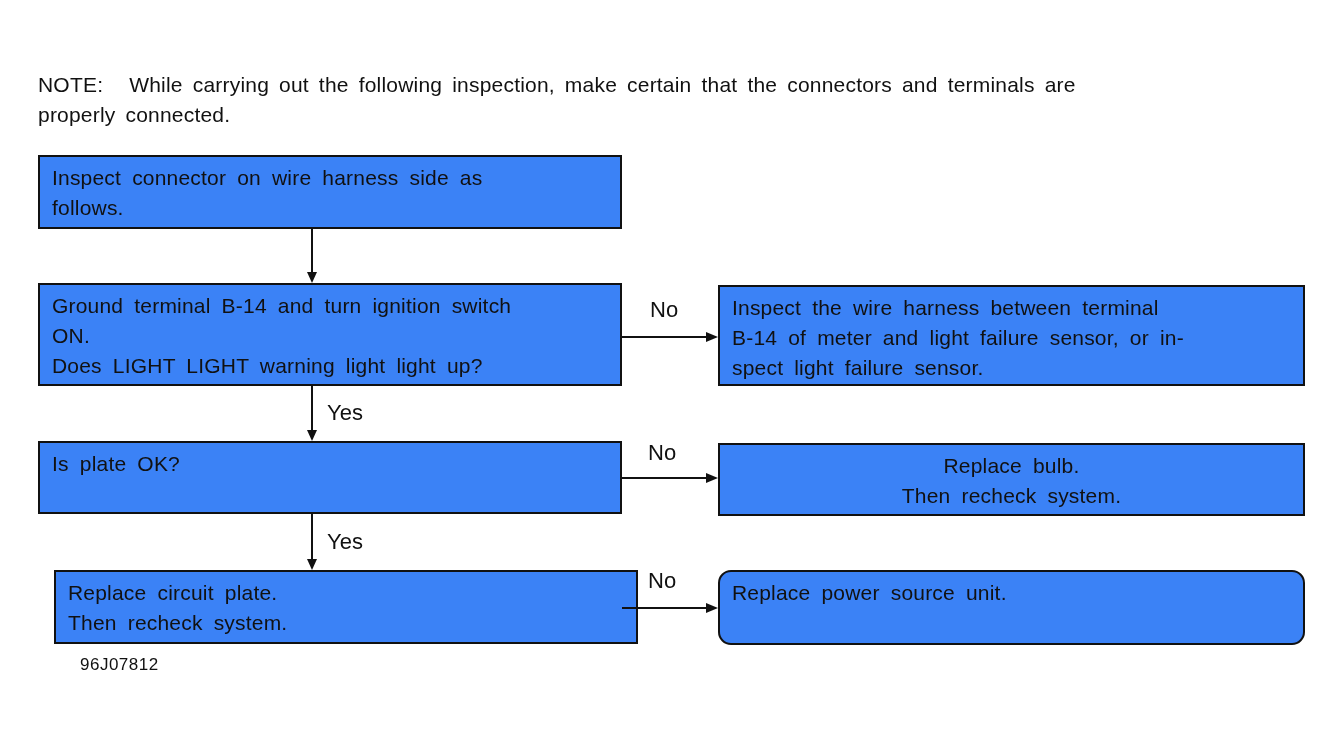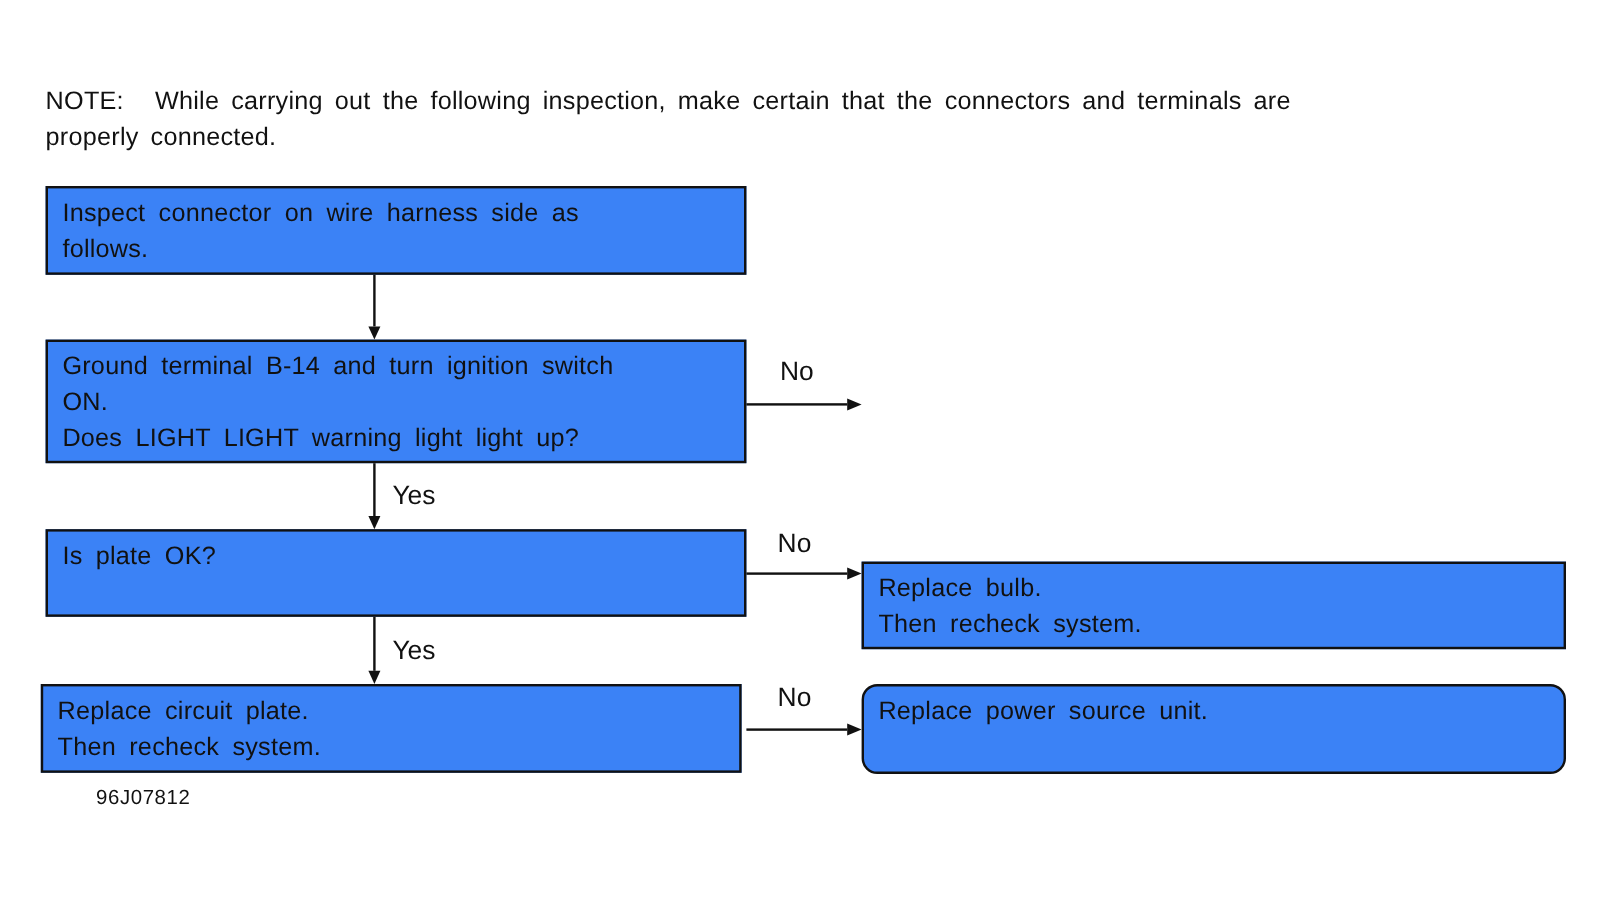--- a/index.html
+++ b/index.html
@@ -33,23 +33,23 @@
     padding: 6px 12px 0 12px;
     font-size: 21px;
     line-height: 30px;
     word-spacing: 5px;
     letter-spacing: 0.2px;
     overflow: hidden;
   }
   .box-a  { left: 38px;  top: 155px; width: 584px; height: 74px; }
   .box-b  { left: 38px;  top: 283px; width: 584px; height: 103px; }
   .box-c  { left: 38px;  top: 441px; width: 584px; height: 73px; }
-  .box-d  { left: 34px;  top: 570px; width: 584px; height: 74px; }
+  .box-d  { left: 54px;  top: 570px; width: 584px; height: 74px; }
   .box-r1 { left: 718px; top: 285px; width: 587px; height: 101px; }
-  .box-r2 { left: 718px; top: 468px; width: 587px; height: 73px; }
+  .box-r2 { left: 718px; top: 443px; width: 587px; height: 73px; text-align: center; }
   .box-r3 { left: 718px; top: 570px; width: 587px; height: 75px; border-radius: 13px; }
   
   .vline {
     position: absolute;
     width: 2px;
     background: #111111;
   }
   .vline-1 { left: 311px; top: 229px; height: 43px; }
   .vline-2 { left: 311px; top: 386px; height: 44px; }
   .vline-3 { left: 311px; top: 514px; height: 45px; }
@@ -129,20 +129,25 @@
 
   <div class="box box-c">
     <div class="line">Is plate OK?</div>
   </div>
 
   <div class="box box-d">
     <div class="line">Replace circuit plate.</div>
     <div class="line">Then recheck system.</div>
   </div>
 
+  <div class="box box-r1">
+    <div class="line">Inspect the wire harness between terminal</div>
+    <div class="line">B-14 of meter and light failure sensor, or in-</div>
+    <div class="line">spect light failure sensor.</div>
+  </div>
 
   <div class="box box-r2">
     <div class="line">Replace bulb.</div>
     <div class="line">Then recheck system.</div>
   </div>
 
   <div class="box box-r3">
     <div class="line">Replace power source unit.</div>
   </div>
 

